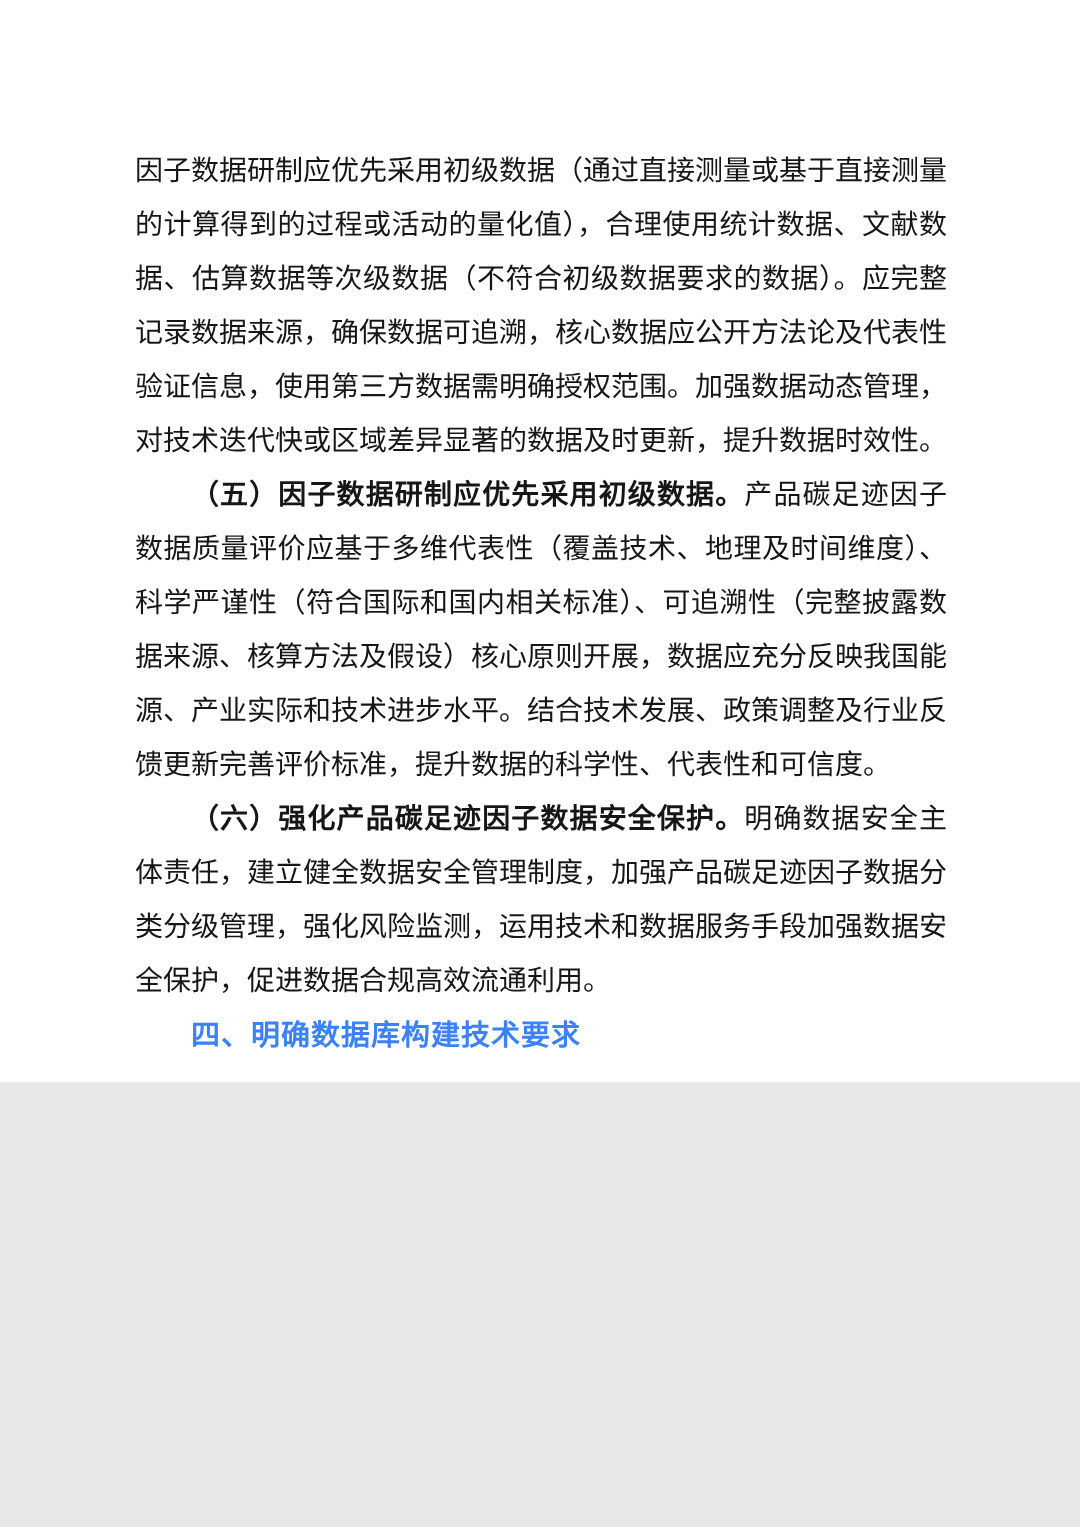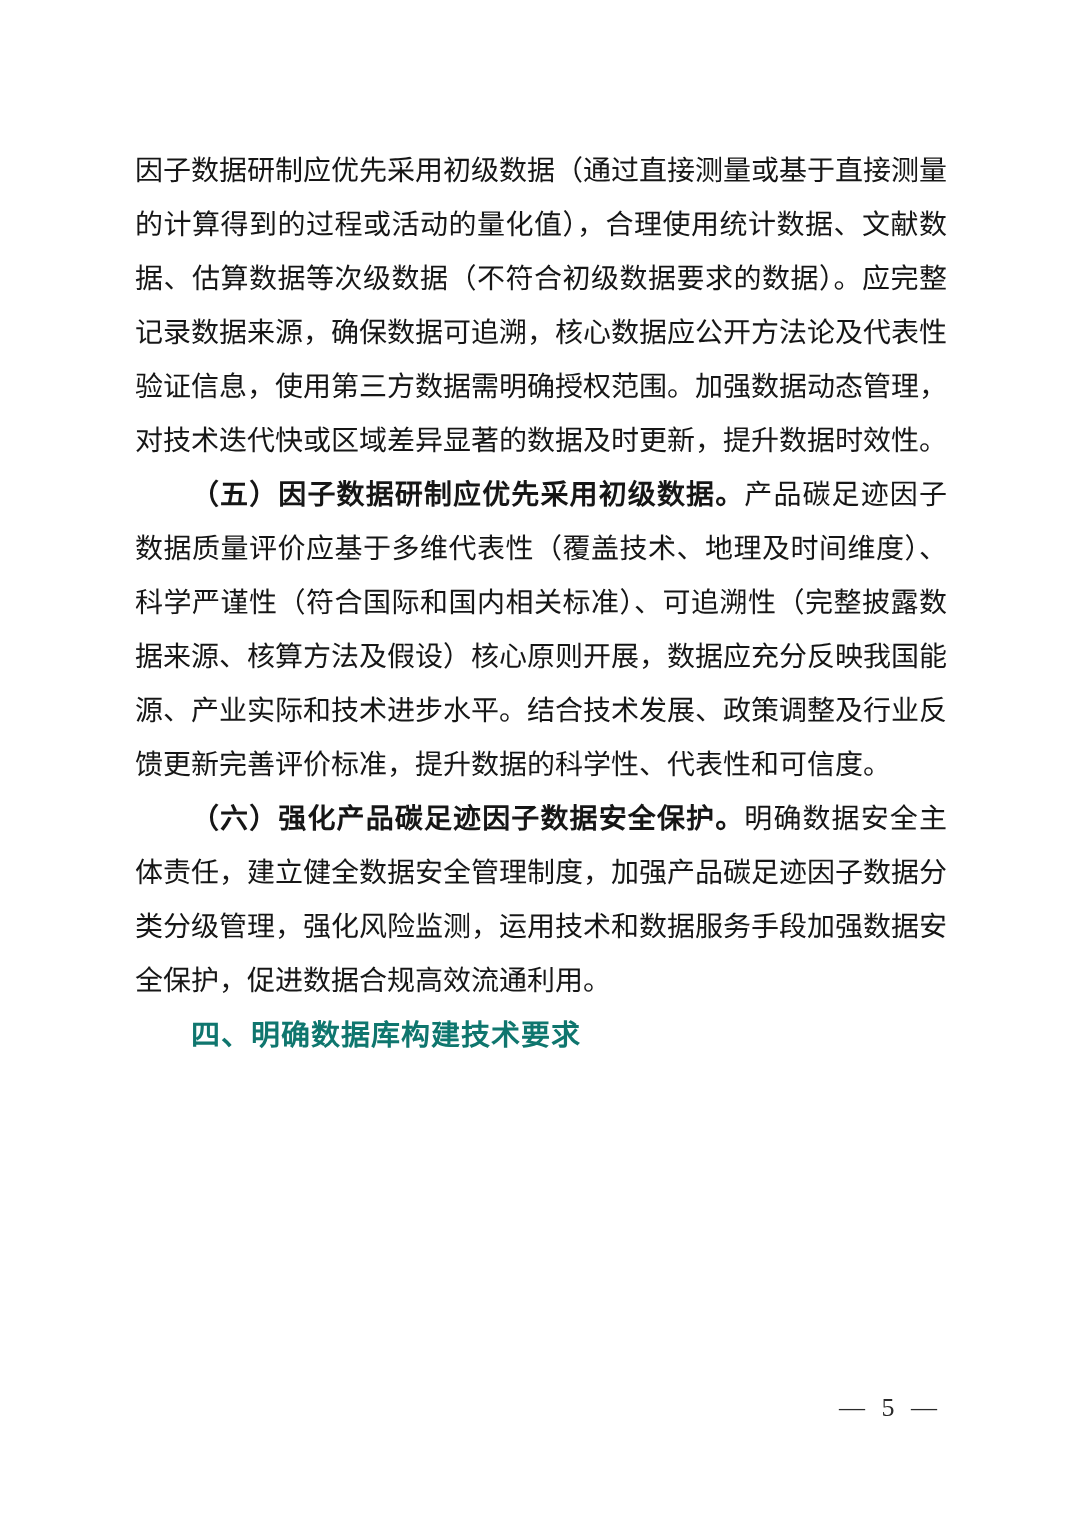--- a/index.html
+++ b/index.html
@@ -4,21 +4,21 @@
 <style>
   * { margin: 0; padding: 0; box-sizing: border-box; }
 
   html, body {
     background: #e8e8e8;
   }
 
   .page {
     position: relative;
     width: 1080px;
-    height: 1527px;
+    height: 1082px;
     background: #ffffff;
     margin: 0 auto;
     overflow: hidden;
     font-family: "Liberation Serif", "DejaVu Serif", serif;
     color: #141414;
   }
 
   .content {
     position: absolute;
     left: 135px;
@@ -41,21 +41,21 @@
     font-weight: bold;
   }
 
   .para.heading {
     font-family: "Liberation Sans", "DejaVu Sans", sans-serif;
     font-weight: bold;
     font-size: 29px;
     line-height: 54px;
     text-indent: 56px;
     letter-spacing: 1px;
-    color: #0f766e;
+    color: #3b82f6;
   }
 
   .footer {
     position: absolute;
     top: 1392px;
     right: 138px;
     font-size: 26px;
     line-height: 32px;
     letter-spacing: 5px;
     color: #2a2a2a;

